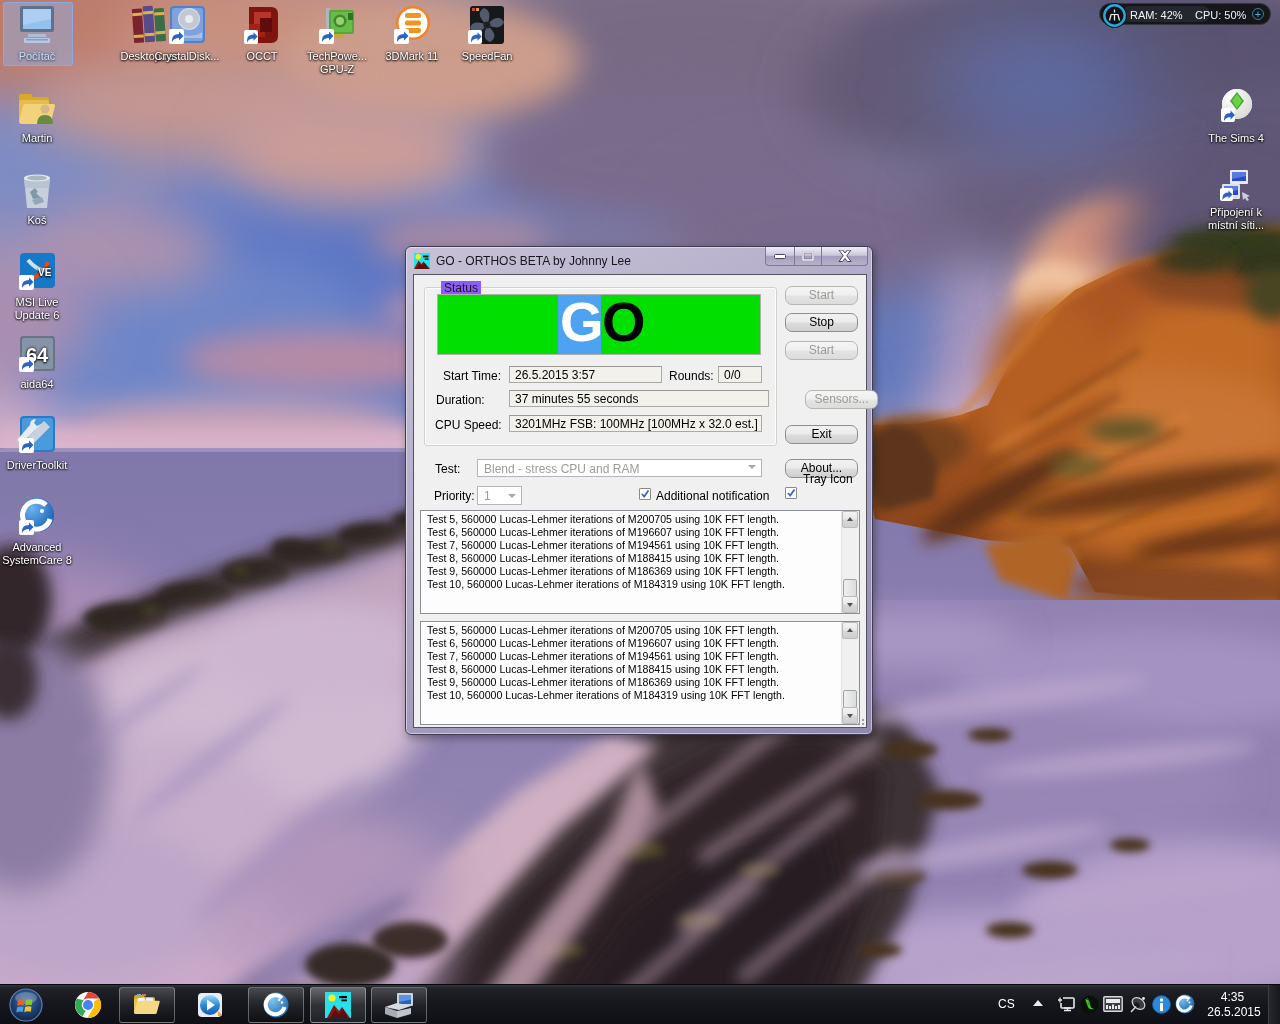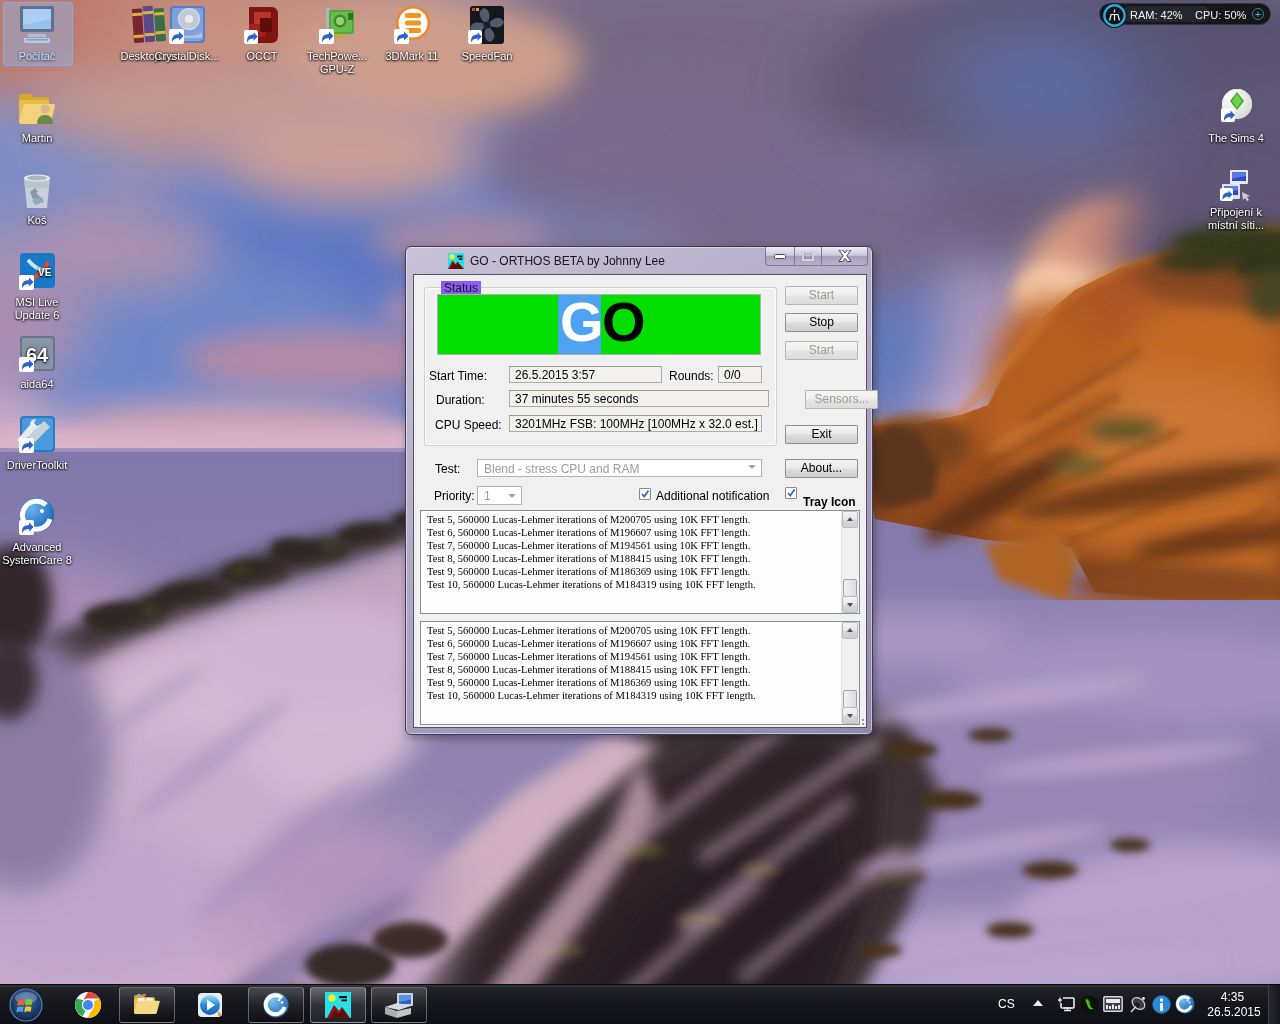--- a/index.html
+++ b/index.html
@@ -5,46 +5,46 @@
 html,body{margin:0;padding:0;width:1280px;height:1024px;overflow:hidden;}
 body{font-family:"Liberation Sans",sans-serif;position:relative;background:#8a7fae;}
 #bg{position:absolute;left:0;top:0;width:1280px;height:1024px;}
 .icon{position:absolute;width:76px;text-align:center;color:#fff;font-size:11px;line-height:13px;text-shadow:0 1px 2px #000,0 0 3px #000;}
 .icon svg{display:block;margin:0 auto;}
 .icon .lbl{margin-top:2px;}
 
 #win{position:absolute;left:405px;top:246px;width:468px;height:489px;border-radius:6px;
 background:linear-gradient(150deg,#c7c2d7 0%,#b4adc9 38%,#9f98bb 70%,#9089ad 100%);
 border:1px solid #3f3c52;box-shadow:inset 0 0 0 1px rgba(255,255,255,0.45), 2px 3px 8px rgba(0,0,0,0.35);box-sizing:border-box;}
-#titlebar{position:absolute;left:0;top:0;right:0;height:27px;margin-left:34px;}
+#titlebar{position:absolute;left:0;top:0;right:0;height:27px;}
 #title-ico{position:absolute;left:8px;top:6px;width:16px;height:16px;}
 #title-txt{position:absolute;left:30px;top:7px;font-size:12px;color:#16161e;}
 #capbtns{position:absolute;right:4px;top:0;height:19px;display:flex;}
 .cap{box-sizing:border-box;height:19px;border:1px solid #7d7894;border-top:none;
 background:linear-gradient(#efedf7 0%,#cbc7dc 46%,#a59fc0 52%,#b7b1ca 100%);
 display:flex;align-items:center;justify-content:center;}
 .cap.mn{width:29px;border-right:none;border-bottom-left-radius:4px;}
 .cap.mx{width:28px;}
 .cap.cl{width:46px;border-left:none;border-bottom-right-radius:4px;}
 #client{position:absolute;left:7px;top:27px;width:454px;height:454px;background:#f0f0f0;border:1px solid #55525f;box-sizing:border-box;}
 .gb{position:absolute;left:10px;top:12px;width:351px;height:157px;border:1px solid #d2d2cd;border-radius:3px;box-shadow:inset 0 0 0 1px #fdfdfd;}
 .gb-lbl{position:absolute;left:16px;top:-7px;background:#8b5cf6;padding:0 3px;font-size:12px;color:#1b1b1b;}
 #banner{position:absolute;left:23px;top:19px;width:324px;height:61px;background:#00df00;border:1px solid #b0b0aa;box-sizing:border-box;overflow:hidden;}
 #banner .blu{position:absolute;left:120px;top:0;width:43px;height:100%;background:#4da2f2;}
 #banner .g{position:absolute;left:122px;top:-8px;width:43px;text-align:center;font-size:56px;font-weight:bold;color:#fff;line-height:70px;}
 #banner .o{position:absolute;left:164px;top:-8px;font-size:56px;font-weight:bold;color:#000;line-height:70px;}
 .lab{position:absolute;font-size:12px;color:#000;white-space:nowrap;}
 .fld{position:absolute;box-sizing:border-box;height:17px;background:#f2f1ec;border:1px solid #ababa3;border-top-color:#999991;font-size:12px;color:#000;padding:1px 0 0 5px;white-space:nowrap;overflow:hidden;}
-.btn{position:absolute;left:371px;width:73px;height:19px;box-sizing:border-box;border:1px solid #8e8f8f;border-radius:1px;background:linear-gradient(#f2f2f2 0%,#ebebeb 48%,#dddddd 52%,#cfcfcf 100%);font-size:12px;color:#000;text-align:center;line-height:16px;}
+.btn{position:absolute;left:371px;width:73px;height:19px;box-sizing:border-box;border:1px solid #8e8f8f;border-radius:7px;background:linear-gradient(#f2f2f2 0%,#ebebeb 48%,#dddddd 52%,#cfcfcf 100%);font-size:12px;color:#000;text-align:center;line-height:16px;}
 .btn.dis{border-color:#b8b6b0;color:#9d9b95;background:linear-gradient(#f5f5f5 0%,#efefef 48%,#e4e4e4 52%,#dcdcdc 100%);}
 .cmb{position:absolute;box-sizing:border-box;background:#fff;border:1px solid #b6b4ba;font-size:12px;color:#9e9c96;padding:2px 0 0 6px;}
 .cmb .arr{position:absolute;right:5px;top:5px;width:0;height:0;border-left:4px solid transparent;border-right:4px solid transparent;border-top:4px solid #a7a5ab;}
 .cb{position:absolute;width:12px;height:12px;box-sizing:border-box;background:#fff;border:1px solid #8a8a8a;border-radius:1px;}
 .cb svg{position:absolute;left:0px;top:0px;}
-.lst{position:absolute;left:6px;width:440px;height:104px;box-sizing:border-box;background:#fdfdfd;border:1px solid #8a8f96;font-size:10.6px;color:#000;font-family:Liberation Serif, serif;}
+.lst{position:absolute;left:6px;width:440px;height:104px;box-sizing:border-box;background:#fdfdfd;border:1px solid #8a8f96;font-size:10.6px;color:#000;}
 .lst .txt{position:absolute;left:6px;top:2px;line-height:13px;white-space:nowrap;}
 .sb{position:absolute;right:0;top:0;bottom:0;width:17px;background:#f0f0f0;border-left:1px solid #e2e3e4;}
 .sbb{position:absolute;left:0;width:16px;height:17px;box-sizing:border-box;background:linear-gradient(#f3f3f3,#e8e8e8 48%,#d8d8d8 52%,#cfcfcf);border:1px solid #b9bcbe;border-radius:2px;color:#56585a;text-align:center;}
 .sbt{position:absolute;left:1px;width:14px;height:18px;box-sizing:border-box;background:linear-gradient(90deg,#f0f0f0,#dcdcdc);border:1px solid #9da4a8;border-radius:2px;}
 .arrU{width:0;height:0;border-left:3.5px solid transparent;border-right:3.5px solid transparent;border-bottom:4px solid #505254;margin:5px auto 0;}
 .arrD{width:0;height:0;border-left:3.5px solid transparent;border-right:3.5px solid transparent;border-top:4px solid #505254;margin:6px auto 0;}
 .tbtn{position:absolute;top:2px;width:56px;height:36px;box-sizing:border-box;border:1px solid rgba(255,255,255,0.32);border-radius:3px;background:linear-gradient(rgba(255,255,255,0.18),rgba(255,255,255,0.06) 50%,rgba(0,0,0,0.06));display:flex;align-items:center;justify-content:center;}
 .tbtn.act{background:linear-gradient(rgba(255,255,255,0.32),rgba(255,255,255,0.12) 50%,rgba(120,140,160,0.15));border-color:rgba(255,255,255,0.35);}
 </style>
 </head>
@@ -313,21 +313,21 @@
  </div>
  <div id="client">
   <div class="gb">
         <div class="gb-lbl">Status</div>
       </div>
   <div id="banner">
         <div class="blu"></div>
         <div class="g">G</div>
         <div class="o">O</div>
       </div>
-  <div class="lab" style="left:15px;top:94px;">Start Time:</div>
+  <div class="lab" style="left:29px;top:94px;">Start Time:</div>
   <div class="fld" style="left:95px;top:91px;width:153px;">26.5.2015 3:57</div>
   <div class="lab" style="left:255px;top:94px;">Rounds:</div>
   <div class="fld" style="left:304px;top:91px;width:44px;">0/0</div>
   <div class="lab" style="left:22px;top:118px;">Duration:</div>
   <div class="fld" style="left:95px;top:115px;width:260px;">37 minutes 55 seconds</div>
   <div class="lab" style="left:21px;top:143px;">CPU Speed:</div>
   <div class="fld" style="left:95px;top:140px;width:253px;">3201MHz FSB: 100MHz [100MHz x 32.0 est.]</div>
   <div class="btn dis" style="top:11px;">Start</div>
   <div class="btn" style="top:38px;">Stop</div>
   <div class="btn dis" style="top:66px;">Start</div>
@@ -342,21 +342,21 @@
         <svg width="11" height="11" viewBox="0 0 11 11">
           <path d="M2,5 L4.2,7.5 L8.5,1.5" fill="none" stroke="#3b66c4" stroke-width="1.8"></path>
         </svg>
       </div>
   <div class="lab" style="left:242px;top:214px;">Additional notification</div>
   <div class="cb" style="left:371px;top:212px;">
         <svg width="11" height="11" viewBox="0 0 11 11">
           <path d="M2,5 L4.2,7.5 L8.5,1.5" fill="none" stroke="#3b66c4" stroke-width="1.8"></path>
         </svg>
       </div>
-  <div class="lab" style="left:389px;top:220px;font-weight:bold;">Tray Icon</div>
+  <div class="lab" style="left:389px;top:197px;">Tray Icon</div>
   <div class="lst" style="top:235px;">
    <div class="txt">Test 5, 560000 Lucas-Lehmer iterations of M200705 using 10K FFT length.<br>Test 6, 560000 Lucas-Lehmer iterations of M196607 using 10K FFT length.<br>Test 7, 560000 Lucas-Lehmer iterations of M194561 using 10K FFT length.<br>Test 8, 560000 Lucas-Lehmer iterations of M188415 using 10K FFT length.<br>Test 9, 560000 Lucas-Lehmer iterations of M186369 using 10K FFT length.<br>Test 10, 560000 Lucas-Lehmer iterations of M184319 using 10K FFT length.</div>
    <div class="sb">
           <div class="sbb" style="top:0;">
             <div class="arrU"></div>
           </div>
           <div class="sbt" style="top:68px;"></div>
           <div class="sbb" style="bottom:0;">
             <div class="arrD"></div>
           </div>

